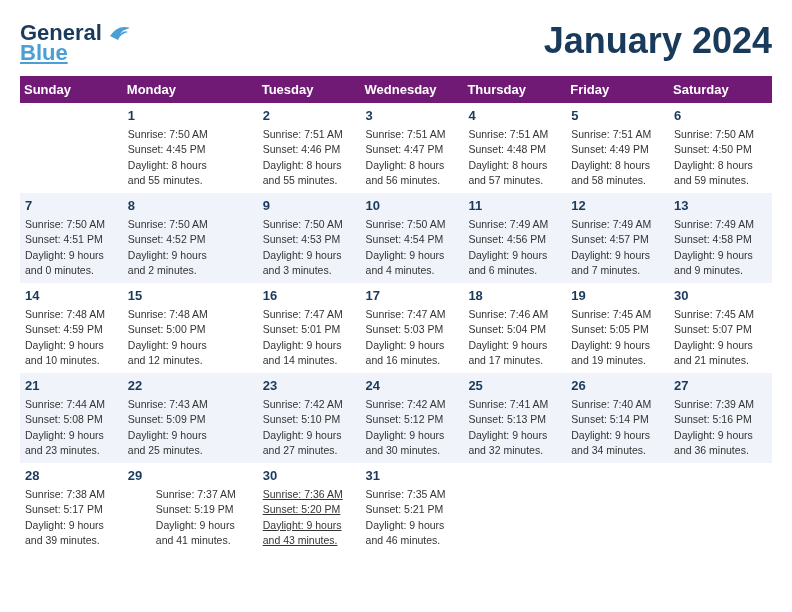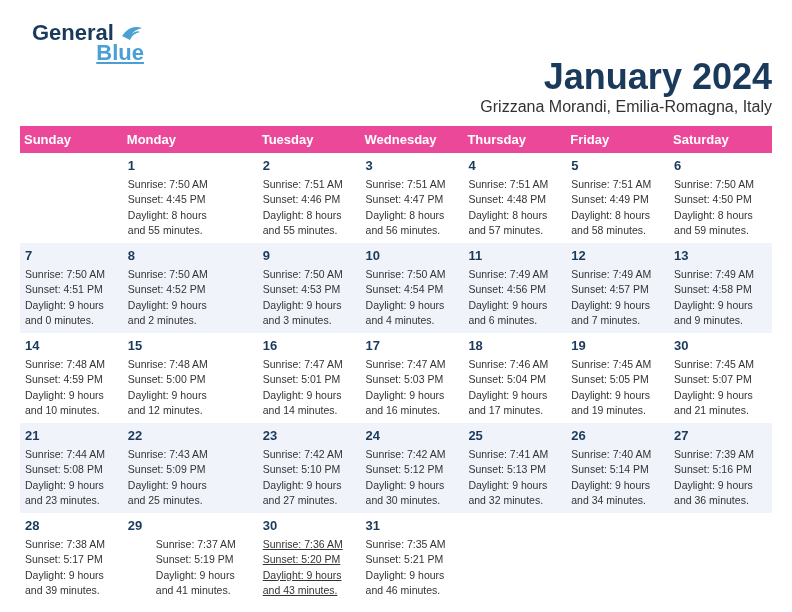--- a/index.html
+++ b/index.html
@@ -12,48 +12,46 @@
     }
     .header {
       display: flex;
       justify-content: space-between;
       align-items: flex-start;
       margin-bottom: 10px;
     }
     .logo {
       display: flex;
       flex-direction: column;
-      align-items: flex-end;
-      margin-left: 12px;
+      align-items: flex-start;
     }
     .logo-line1 {
       display: flex;
       align-items: center;
       gap: 2px;
     }
     .title-block {
       text-align: right;
     }
     .month-title {
       font-size: 36px;
       font-weight: bold;
       color: #1a3a5c;
-      margin-top: 36px;
     }
     .subtitle {
       font-size: 16px;
       color: #333;
     }
     table {
       width: 100%;
       border-collapse: collapse;
       font-size: 11px;
     }
     thead tr th {
-      background-color: #ec4899;
+      background-color: #701a75;
       color: #fff;
       padding: 6px 4px;
       text-align: left;
       font-size: 13px;
       font-weight: bold;
     }
     tbody tr {
       vertical-align: top;
     }
     tbody tr:nth-child(odd) {
@@ -92,21 +90,20 @@
     <div class="logo-line1">
       <span style="font-size:22px;font-weight:bold;color:#1a3a5c;">General</span>
       <svg width="28" height="22" viewBox="0 0 28 22">
         <path d="M6 14 Q14 2 26 6 Q18 8 16 12 Q20 8 24 10 Q16 12 14 18 Z" fill="#4a9fd4"></path>
       </svg>
     </div>
     <span style="font-size:22px;font-weight:bold;color:#4a9fd4;margin-top:-6px;text-decoration:underline;">Blue</span>
   </div>
   <div class="title-block">
     <div class="month-title">January 2024</div>
-    <div class="subtitle">Grizzana Morandi, Emilia-Romagna, Italy</div>
   </div>
 </div>
 
 <table>
   <thead>
     <tr>
     <th>Sunday</th>
         <th>Monday</th>
         <th>Tuesday</th>
         <th>Wednesday</th>

